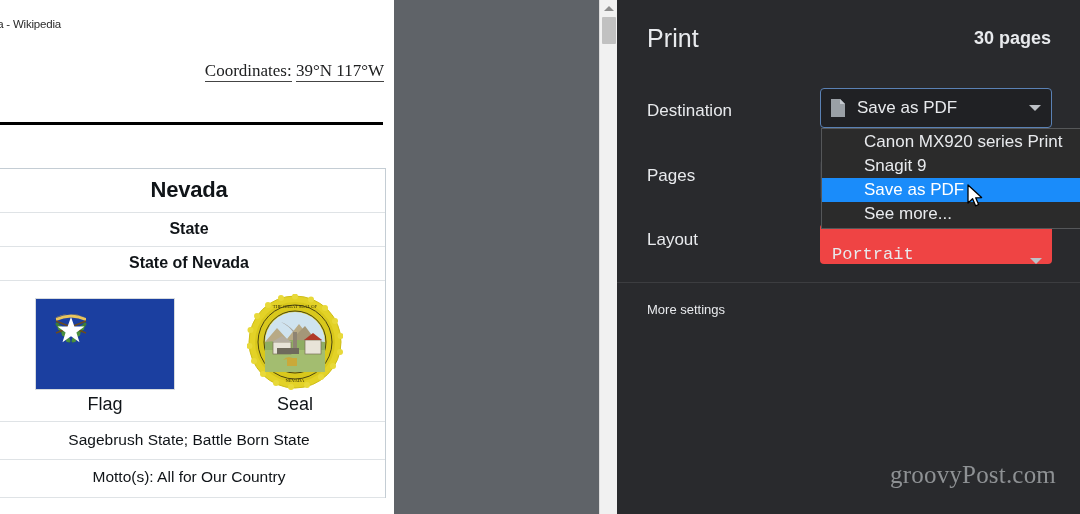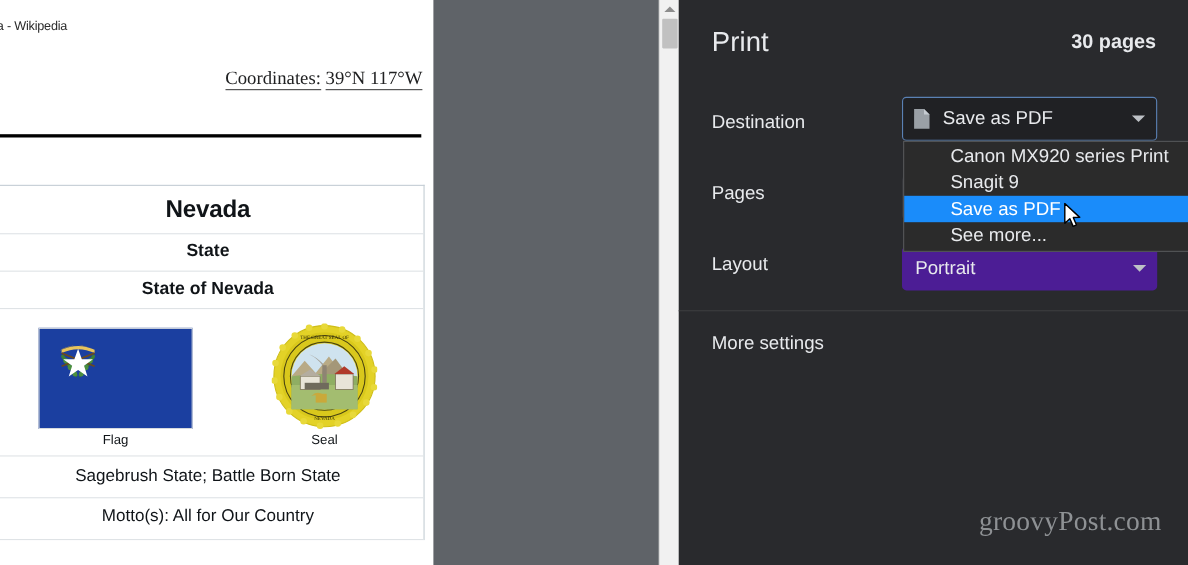--- a/index.html
+++ b/index.html
@@ -94,21 +94,21 @@
     padding: 7px 4px 8px;
   }
   .ib-emblems {
     display: flex;
     justify-content: space-around;
     align-items: flex-end;
     padding: 13px 6px 6px;
   }
   .emblem { text-align: center; }
   .emblem-cap {
-    font-size: 12px;
+    font-size: 18px;
     color: #101418;
     margin-top: 4px;
     line-height: 1.15;
   }
 
   
   .flag-box {
     width: 140px; height: 92px;
     background: #1b3fa0;
     border: 1px solid #d6dade;
@@ -282,37 +282,38 @@
   }
   #pages-value { font-size: 17px; color: #e8eaed; flex: 1 1 auto; }
 
   
   #row-layout { top: 224px; height: 40px; }
   #layout-label { top: 6px; }
   #layout-select {
     position: absolute;
     left: 203px; top: 0;
     width: 232px; height: 40px;
-    background: #4c1d95;
+    background: #ef4444;
     border-radius: 4px;
     display: flex;
-    align-items: center;
+    align-items: flex-end;
     padding: 0 10px 0 12px;
+    font-family: Liberation Mono, monospace;
   }
   #layout-value { font-size: 17px; color: #e8eaed; flex: 1 1 auto; }
 
   
   #panel-divider {
     position: absolute;
     left: 0; top: 282px;
     width: 463px; height: 1px;
     background: #3c3d40;
   }
   #row-more { top: 296px; height: 34px; }
-  #more-label { top: 6px; font-size: 17px; }
+  #more-label { top: 6px; font-size: 13px; }
   #more-chevron {
     position: absolute;
     right: 28px; top: 10px;
     width: 14px; height: 14px;
   }
   #more-chevron .chev {
     display: block;
     width: 11px; height: 11px;
     border-right: 2px solid #bdc1c6;
     border-bottom: 2px solid #bdc1c6;

